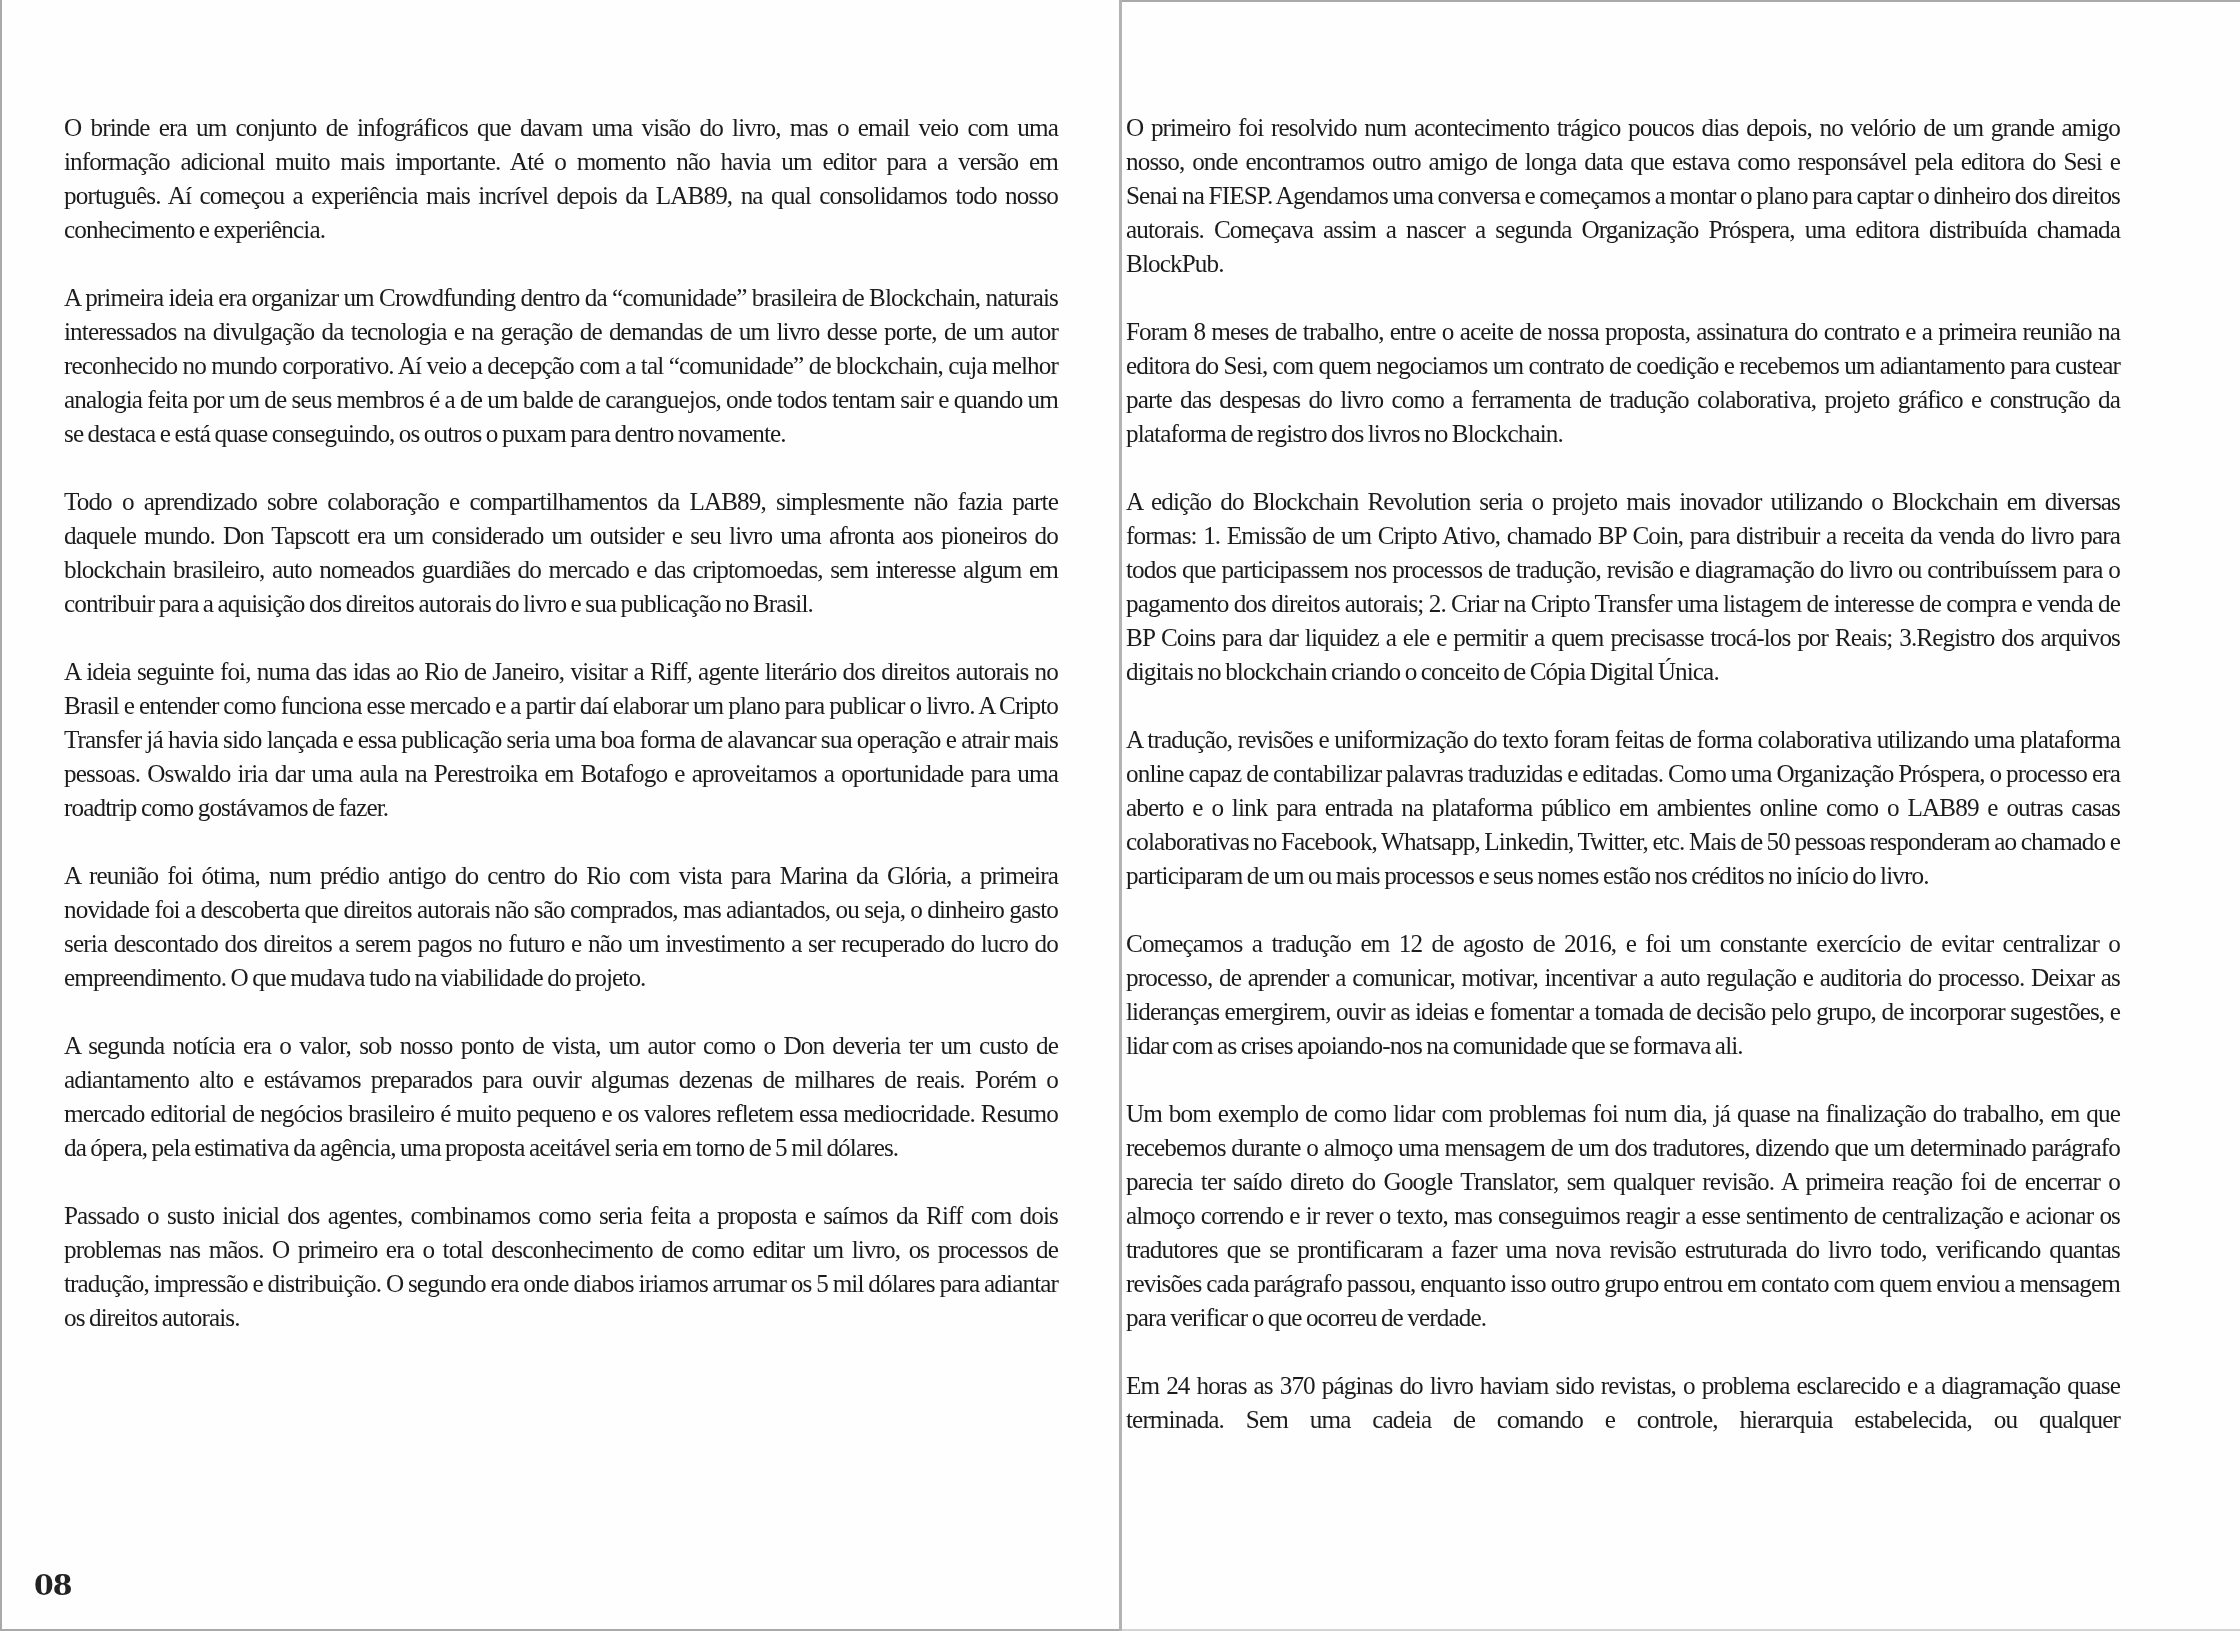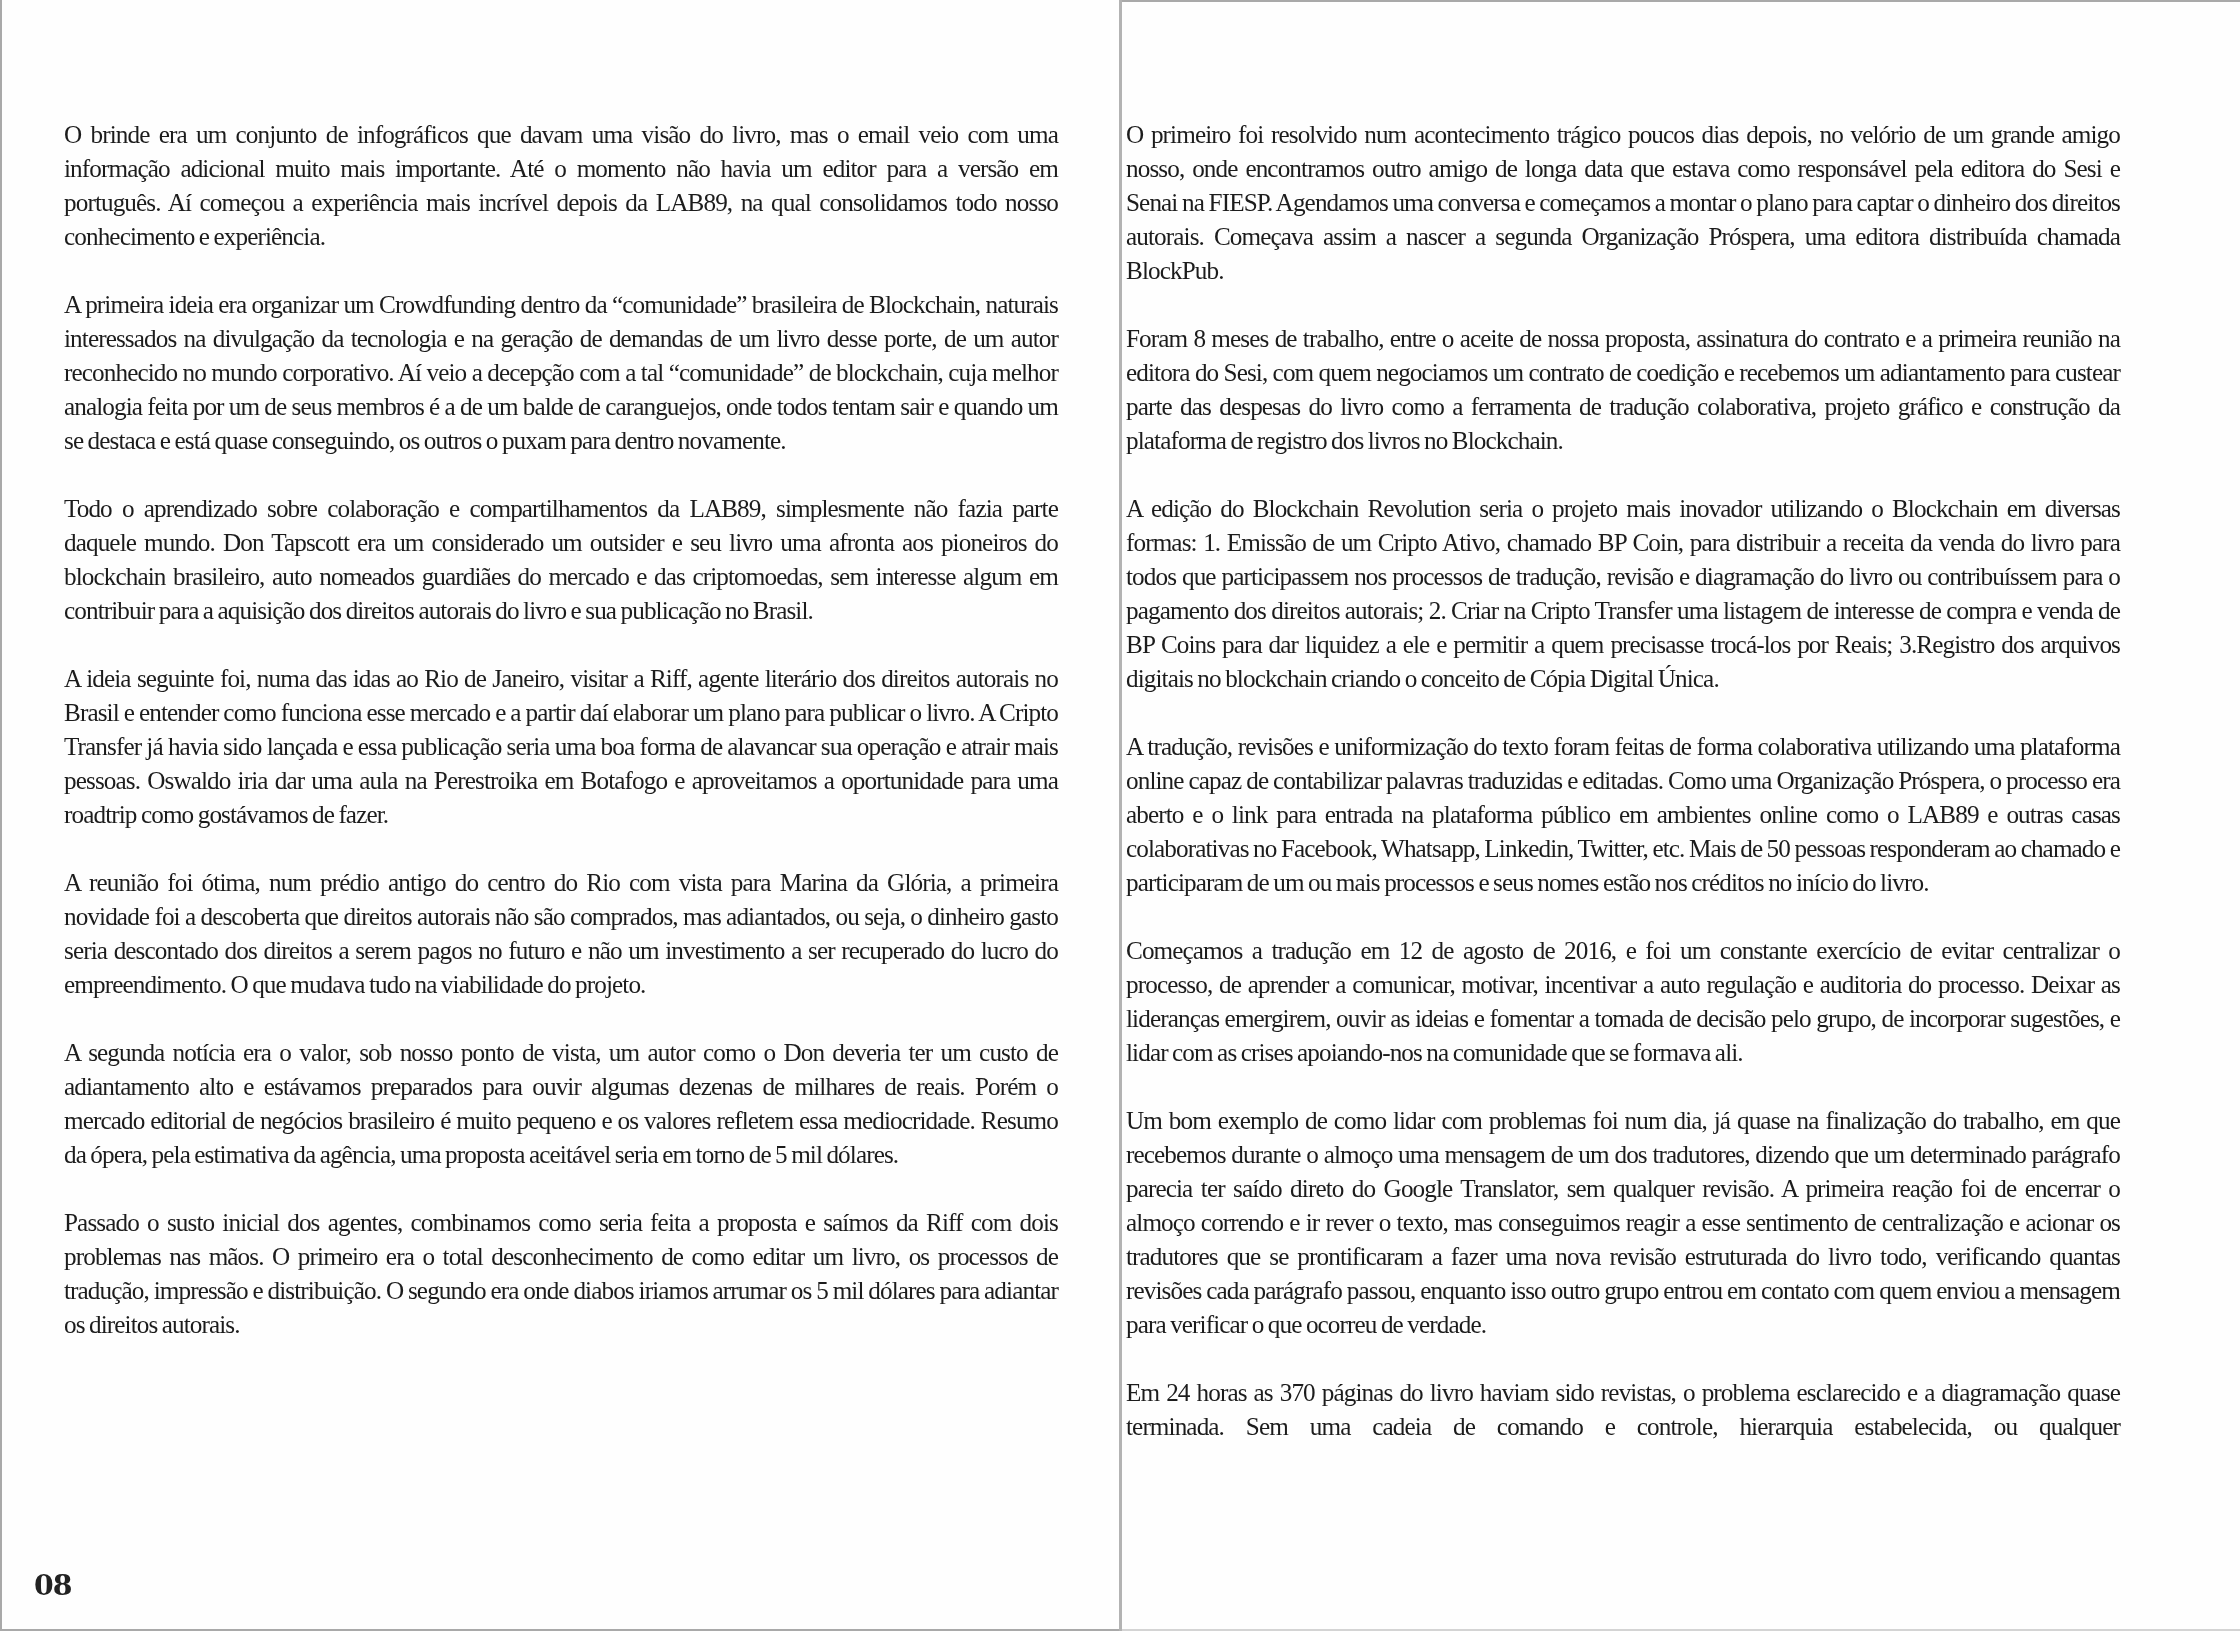--- a/index.html
+++ b/index.html
@@ -48,21 +48,21 @@
       width: 994px;
       font-size: 25.2px;
       line-height: 34px;
       letter-spacing: -0.9px;
       word-spacing: -1px;
       text-align: justify;
     }
     .page-left .text-column { left: 64px; top: 103px; }
     .page-right .text-column { left: 62px; top: 103px; }
     .text-column p {
-      margin: 15px 0 34px 0;
+      margin: 8px 0 34px 0;
       text-align: justify;
       text-align-last: left;
     }
     .text-column p.cut {
       text-align-last: justify;
     }
     .page-number {
       position: absolute;
       font-family: "DejaVu Serif", "Liberation Serif", serif;
       font-weight: bold;

